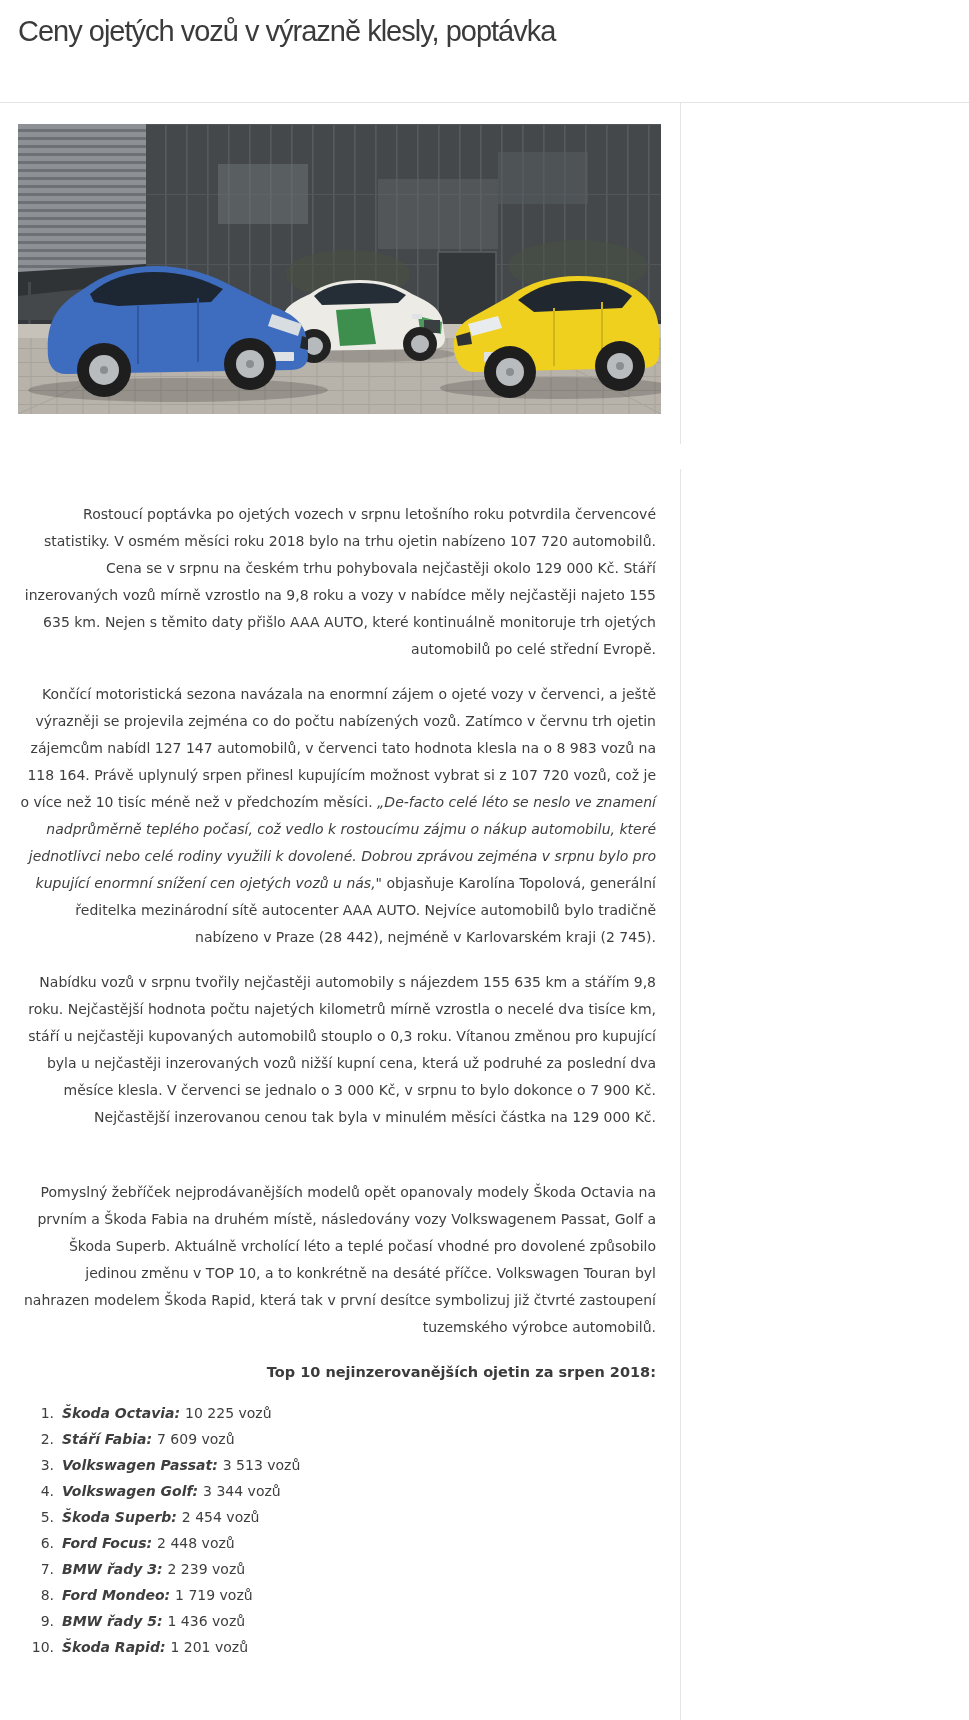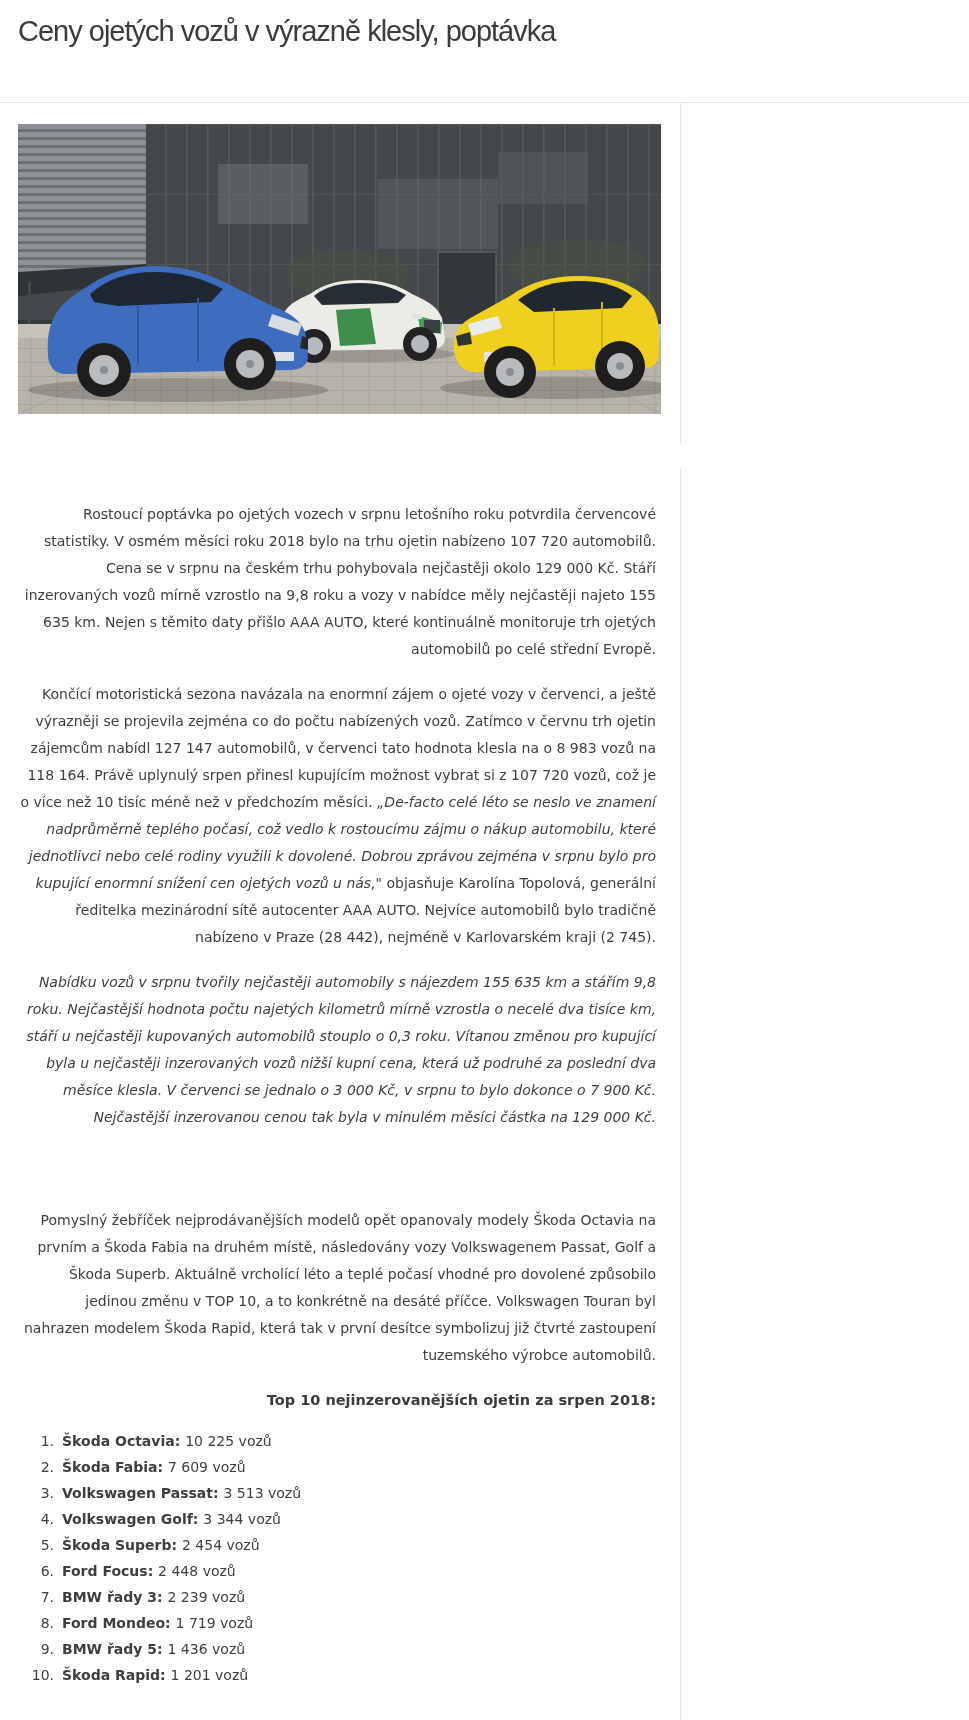--- a/index.html
+++ b/index.html
@@ -33,30 +33,30 @@
   .photo{width:643px;height:290px;}
   .photo svg{display:block;width:643px;height:290px;}
   .section-gap{height:25px;}
   .text-section{
     width:681px;border-right:1px solid var(--rule_color);
     padding:32px 24px 80px 18px;
     font-size:14px;line-height:27px;color:var(--text_color);
     min-height:1202px;
   }
   p.para{margin:0 0 18px 0;text-align:right;}
-  p.para.gap-after{margin-bottom:76px;font-style:italic;}
+  p.para.gap-after{margin-bottom:48px;}
   .italic{font-style:italic;}
   h2.list-heading{
     font-size:14.5px;line-height:27px;font-weight:700;
     margin:14px 0 14px 0;color:var(--title_color);text-align:right;
   }
   ol.top10{list-style:none;margin:0;padding:0;}
   ol.top10 li{display:flex;line-height:26px;font-size:14px;}
   .rank{width:36px;flex:none;text-align:right;margin-right:8px;}
-  .model{font-weight:700;white-space:pre;}
+  .model{font-weight:700;white-space:pre;font-style:italic;}
   .count{white-space:pre;}
 </style>
 </head>
 <body>
 
 <header>
   <h1 class="article-title">
 
   <span class="title-line">Ceny ojetých vozů v výrazně klesly, poptávka</span>
     </h1>
@@ -183,21 +183,21 @@
 
     <ol class="top10">
 
     <li>
           <span class="rank">1.</span>
           <span class="model">Škoda Octavia: </span>
           <span class="count">10 225 vozů</span>
         </li>
         <li>
           <span class="rank">2.</span>
-          <span class="model">Škoda Fabia: </span>
+          <span class="model">Stáří Fabia: </span>
           <span class="count">7 609 vozů</span>
         </li>
         <li>
           <span class="rank">3.</span>
           <span class="model">Volkswagen Passat: </span>
           <span class="count">3 513 vozů</span>
         </li>
         <li>
           <span class="rank">4.</span>
           <span class="model">Volkswagen Golf: </span>

